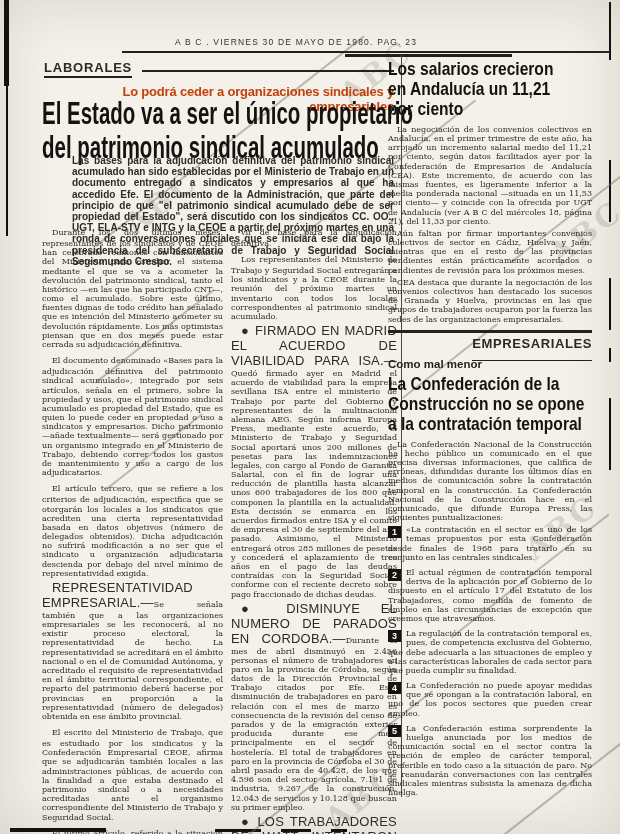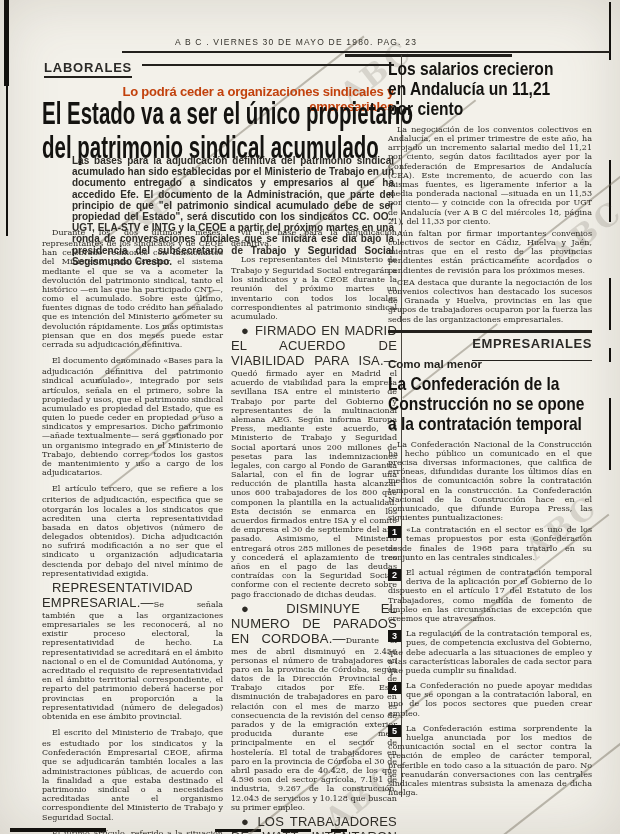--- a/index.html
+++ b/index.html
@@ -7,21 +7,21 @@
         overflow:hidden;color:#2b2a27;font-family:"DejaVu Serif",serif;}
   .page::after{content:"";position:absolute;inset:0;pointer-events:none;
         box-shadow:inset 0 0 60px rgba(90,80,60,.18);}
   .abs{position:absolute;}
   .sans{font-family:"Liberation Sans",sans-serif;}
   .rule{background:#23211d;}
   
   .pageheader{top:37px;left:116px;width:360px;text-align:center;font-size:8.5px;
         font-weight:normal;letter-spacing:1.2px;color:#34322c;}
   
-  .kickrow{top:60px;left:44px;width:350px;display:flex;align-items:flex-start;}
+  .kickrow{top:60px;left:44px;width:350px;display:flex;align-items:center;}
   .kicker{font-size:13px;font-weight:bold;letter-spacing:.8px;border-bottom:2px solid #23211d;
         padding-bottom:1px;}
   .kickline{flex:1;height:2px;background:#23211d;margin-left:10px;margin-top:4px;}
   .subhead{top:84px;left:42px;width:352px;text-align:right;font-size:13px;font-weight:bold;
         letter-spacing:-.2px;color:#c2410c;}
   .mainhead{top:96px;left:42px;width:552px;font-size:32px;line-height:1.07;font-weight:bold;
         letter-spacing:0;color:#141310;transform:scaleX(.64);transform-origin:0 0;
         white-space:nowrap;}
   .lead{top:155px;left:72px;width:322px;font-size:10px;line-height:1.12;font-weight:bold;
         text-align:justify;color:#2e2c27;font-family:"Liberation Sans",sans-serif;}

